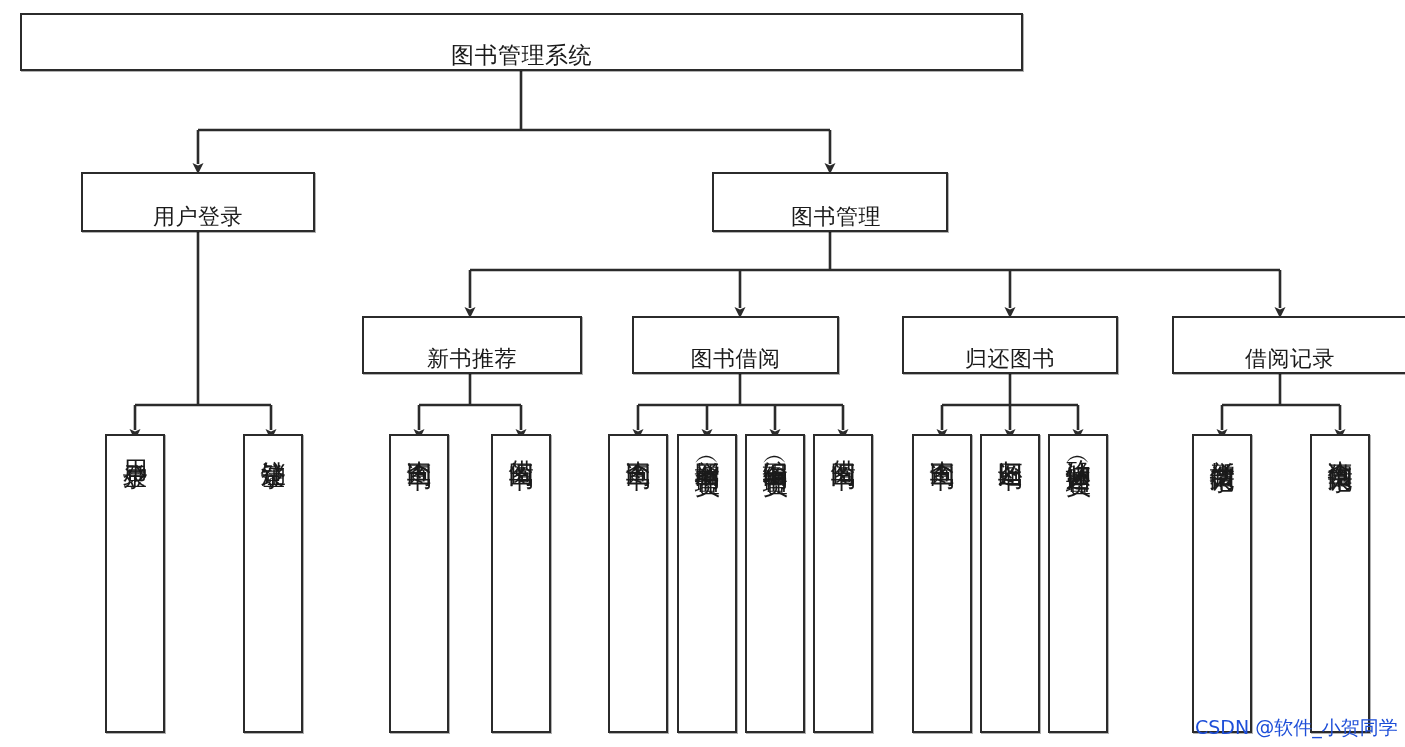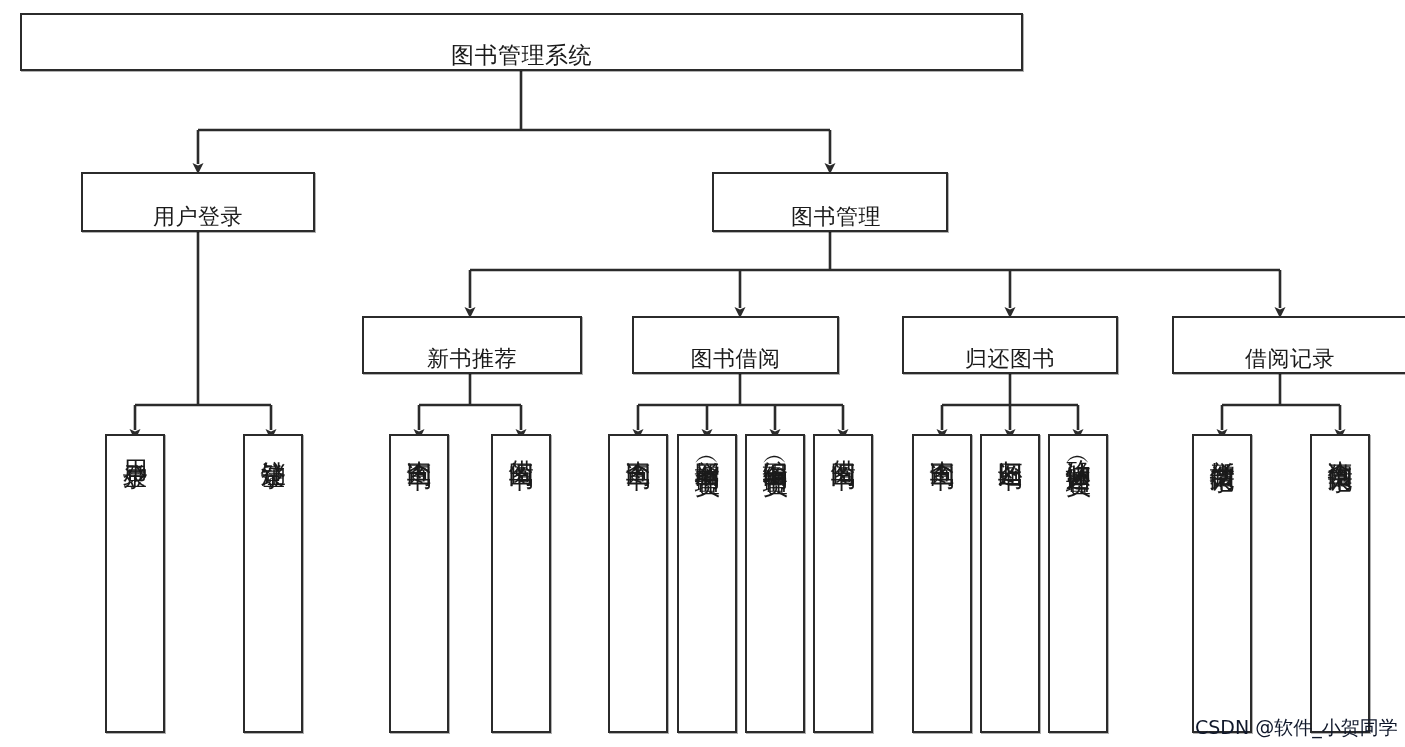--- a/index.html
+++ b/index.html
@@ -59,21 +59,21 @@
     writing-mode: vertical-rl;
     text-orientation: upright;
     font-size: 25px;
     line-height: 1.02;
     letter-spacing: 2px;
     white-space: nowrap;
   }
   .watermark {
     position: absolute;
     font-size: 19px;
-    color: #0f172a;
+    color: #1d4ed8;
     white-space: nowrap;
     font-family: "DejaVu Sans", "Liberation Sans", sans-serif;
   }
 </style>
 </head>
 <body>
 
 <div id="canvas">
 
   <svg id="edges" viewBox="0 0 1405 747">

